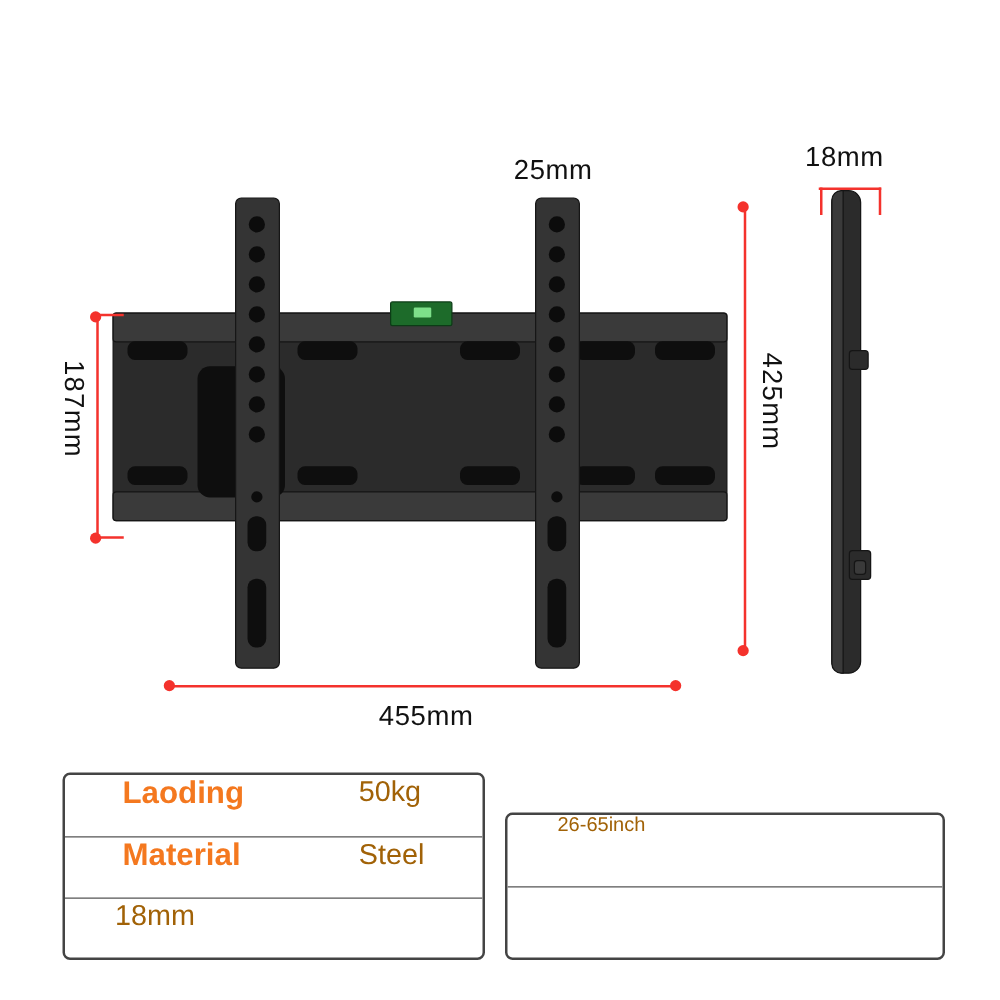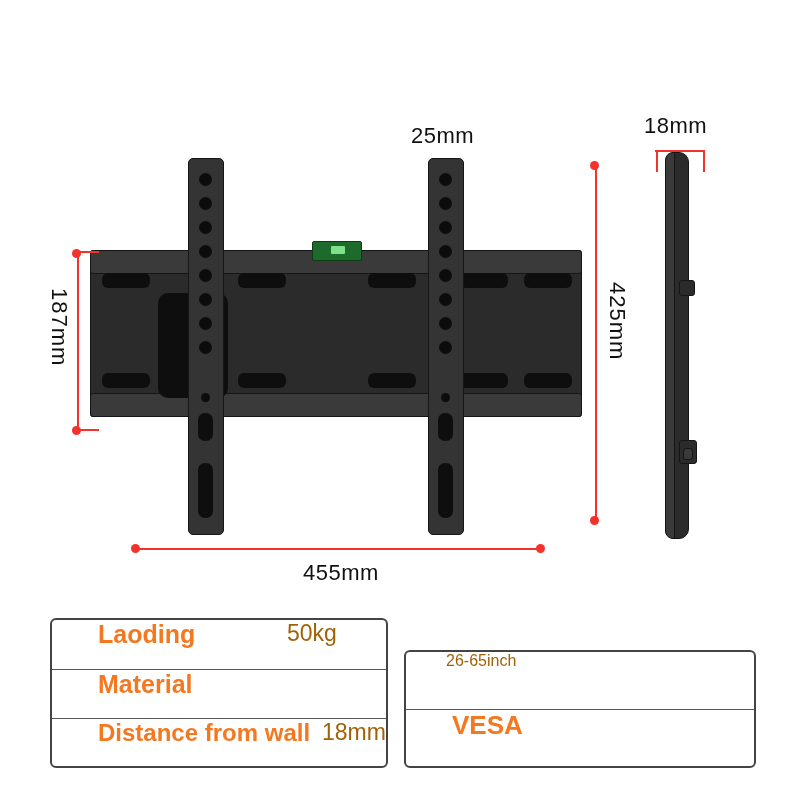--- a/index.html
+++ b/index.html
@@ -224,29 +224,28 @@
 
   <div class="dim" style="left:303px;top:560px;">455mm</div>
 
   <div class="spec-box" id="spec-left">
     <div class="spec-row r1">
       <div class="spec-key">Laoding</div>
       <div class="spec-val">50kg</div>
     </div>
     <div class="spec-row r2">
       <div class="spec-key">Material</div>
+      <div class="spec-val">Steel</div>
     </div>
     <div class="spec-row r3">
-      <div class="spec-key">Distance from wall</div>
       <div class="spec-val">18mm</div>
     </div>
   </div>
 
   <div class="spec-box" id="spec-right">
     <div class="spec-row r1">
       <div class="spec-val">26-65inch</div>
     </div>
     <div class="spec-row r2">
-      <div class="spec-key">VESA</div>
     </div>
   </div>
 
 </div>
 
 </body></html>

